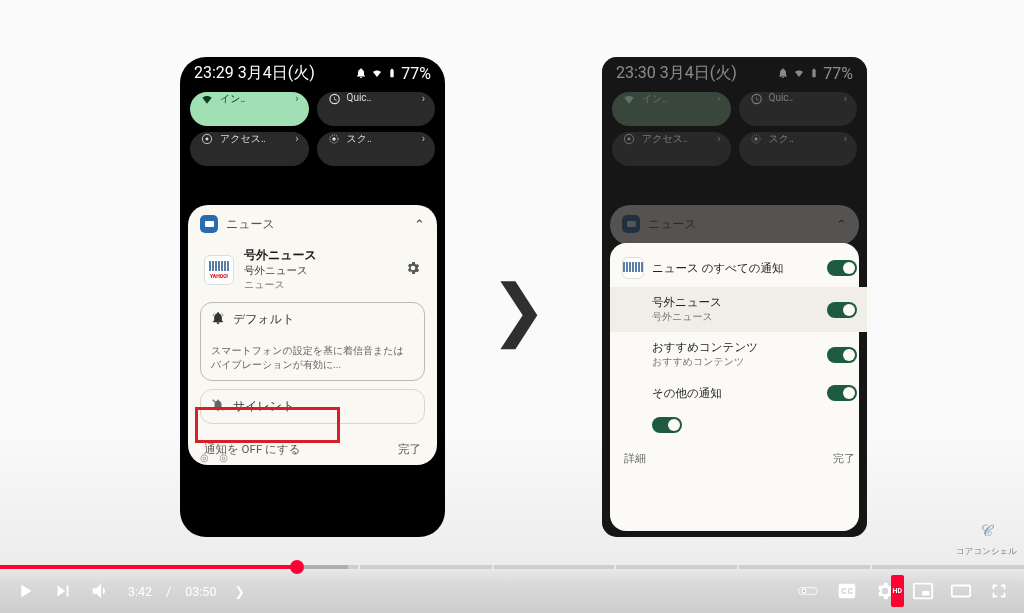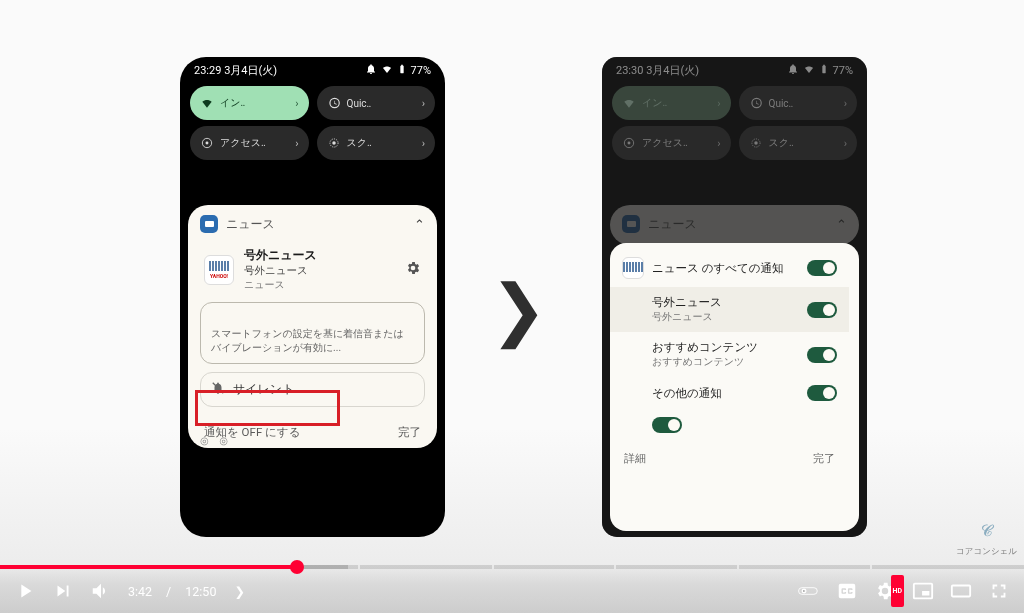--- a/index.html
+++ b/index.html
@@ -23,38 +23,37 @@
   }
   .phone-left { left: 180px; top: 57px; }
   .phone-right { left: 602px; top: 57px; border-radius: 15px; }
 
   .status-bar {
     display: flex;
     justify-content: space-between;
     align-items: center;
     padding: 6px 14px 2px 14px;
     color: #fff;
-    font-size: 11px;
+    font-size: 16px;
     gap: 24px;
   }
   .status-right { display: flex; align-items: center; gap: 4px; }
 
   .qs-row {
     display: flex;
     gap: 8px;
     padding: 6px 10px 0 10px;
   }
   .qs-chip {
     flex: 1;
     height: 34px;
     border-radius: 17px;
     background: #2a2a2a;
     color: #ddd;
     display: flex;
-    align-items: center;
     gap: 6px;
     padding: 0 10px;
     font-size: 10px;
     white-space: nowrap;
   }
   .qs-chip.active { background: #a0e0b4; color: #0e3b1f; }
   .qs-icon { width: 14px; height: 14px; display: flex; align-items: center; justify-content: center; }
   .qs-icon svg { width: 14px; height: 14px; }
   .qs-label { flex: 1; overflow: hidden; text-overflow: ellipsis; }
   .qs-chevron { font-size: 11px; opacity: .8; }
@@ -165,21 +164,21 @@
   }
   .phone-right .qs-chip.active { background: #4e6b55; color: #a7c7b2; }
 
   .settings-card {
     position: absolute;
     left: 8px; right: 8px;
     top: 186px;
     bottom: 6px;
     background: #fbfaf6;
     border-radius: 16px;
-    padding: 6px 20px 0 10px;
+    padding: 6px 0 0 10px;
     z-index: 2;
   }
   .settings-row {
     display: flex;
     align-items: center;
     gap: 8px;
     padding: 8px 2px;
   }
   .settings-row + .settings-row { border-top: none; }
   .settings-row.active { background: #f0eee7; margin: 0 -10px; padding: 8px 12px; }
@@ -376,20 +375,29 @@
         <div class="notif-sub2">ニュース</div>
       </div>
       <span class="gear">
         <svg viewBox="0 0 24 24">
             <path fill="currentColor" d="M19.14 12.94a7 7 0 000-1.88l2.03-1.58-2-3.46-2.39.96a7 7 0 00-1.63-.94L14.8 3h-4l-.35 2.54c-.58.23-1.12.55-1.63.94l-2.39-.96-2 3.46 2.03 1.58a7 7 0 000 1.88L4.43 14.5l2 3.46 2.39-.96c.5.39 1.05.71 1.63.94L10.8 21h4l.35-2.54c.58-.23 1.12-.55 1.63-.94l2.39.96 2-3.46-2.03-1.58zM12 15.5A3.5 3.5 0 1112 8.5a3.5 3.5 0 010 7z"></path>
           </svg>
       </span>
     </div>
 
     <div class="option-box selected">
+      <div class="option-head">
+        <span>
+          <svg class="bell-icon" viewBox="0 0 24 24">
+              <path fill="#333" d="M12 22c1.1 0 2-.9 2-2h-4c0 1.1.9 2 2 2zm6-6V11c0-3.07-1.64-5.64-4.5-6.32V4c0-.83-.67-1.5-1.5-1.5S10.5 3.17 10.5 4v.68C7.63 5.36 6 7.92 6 11v5l-2 2v1h16v-1l-2-2zM3 9c1-3 3-5 3-5M21 9c-1-3-3-5-3-5" stroke="#333" stroke-width=".7"></path>
+              <path fill="#333" d="M12 22c1.1 0 2-.9 2-2h-4c0 1.1.9 2 2 2zm6-6V11c0-3.07-1.64-5.64-4.5-6.32V4c0-.83-.67-1.5-1.5-1.5S10.5 3.17 10.5 4v.68C7.63 5.36 6 7.92 6 11v5l-2 2v1h16v-1l-2-2z"></path>
+            </svg>
+        </span>
+        <span>デフォルト</span>
+      </div>
       <div class="option-desc">スマートフォンの設定を基に着信音またはバイブレーションが有効に...</div>
     </div>
 
     <div class="option-box">
       <div class="option-head">
         <span>
           <svg class="bell-icon" viewBox="0 0 24 24">
               <path fill="#666" d="M12 22c1.1 0 2-.9 2-2h-4c0 1.1.9 2 2 2zm6-6V11c0-3.07-1.64-5.64-4.5-6.32V4c0-.83-.67-1.5-1.5-1.5S10.5 3.17 10.5 4v.68C7.63 5.36 6 7.92 6 11v5l-2 2v1h16v-1l-2-2z"></path>
               <line x1="3" y1="3" x2="21" y2="21" stroke="#666" stroke-width="2"></line>
             </svg>
@@ -558,21 +566,21 @@
         </svg>
     </div>
     <div class="ctrl-btn">
       <svg viewBox="0 0 24 24">
           <path d="M3 9v6h4l5 5V4L7 9H3zm13.5 3A4.5 4.5 0 0014 7.97v8.05A4.5 4.5 0 0016.5 12z"></path>
         </svg>
     </div>
     <div class="time-text">
       <span>3:42</span>
       <span>/</span>
-      <span>12:50</span>
+      <span>03:50</span>
       <span style="margin-left:4px">❯</span>
     </div>
     <div class="spacer"></div>
     <div class="ctrl-btn">
       <svg viewBox="0 0 40 24">
           <rect x="1" y="6" width="34" height="12" rx="6" fill="none" stroke="#fff" stroke-width="1.6"></rect>
           <circle cx="11" cy="12" r="4.5" fill="#fff"></circle>
           <path d="M9.5 10l4 2-4 2z" fill="#888"></path>
         </svg>
     </div>

